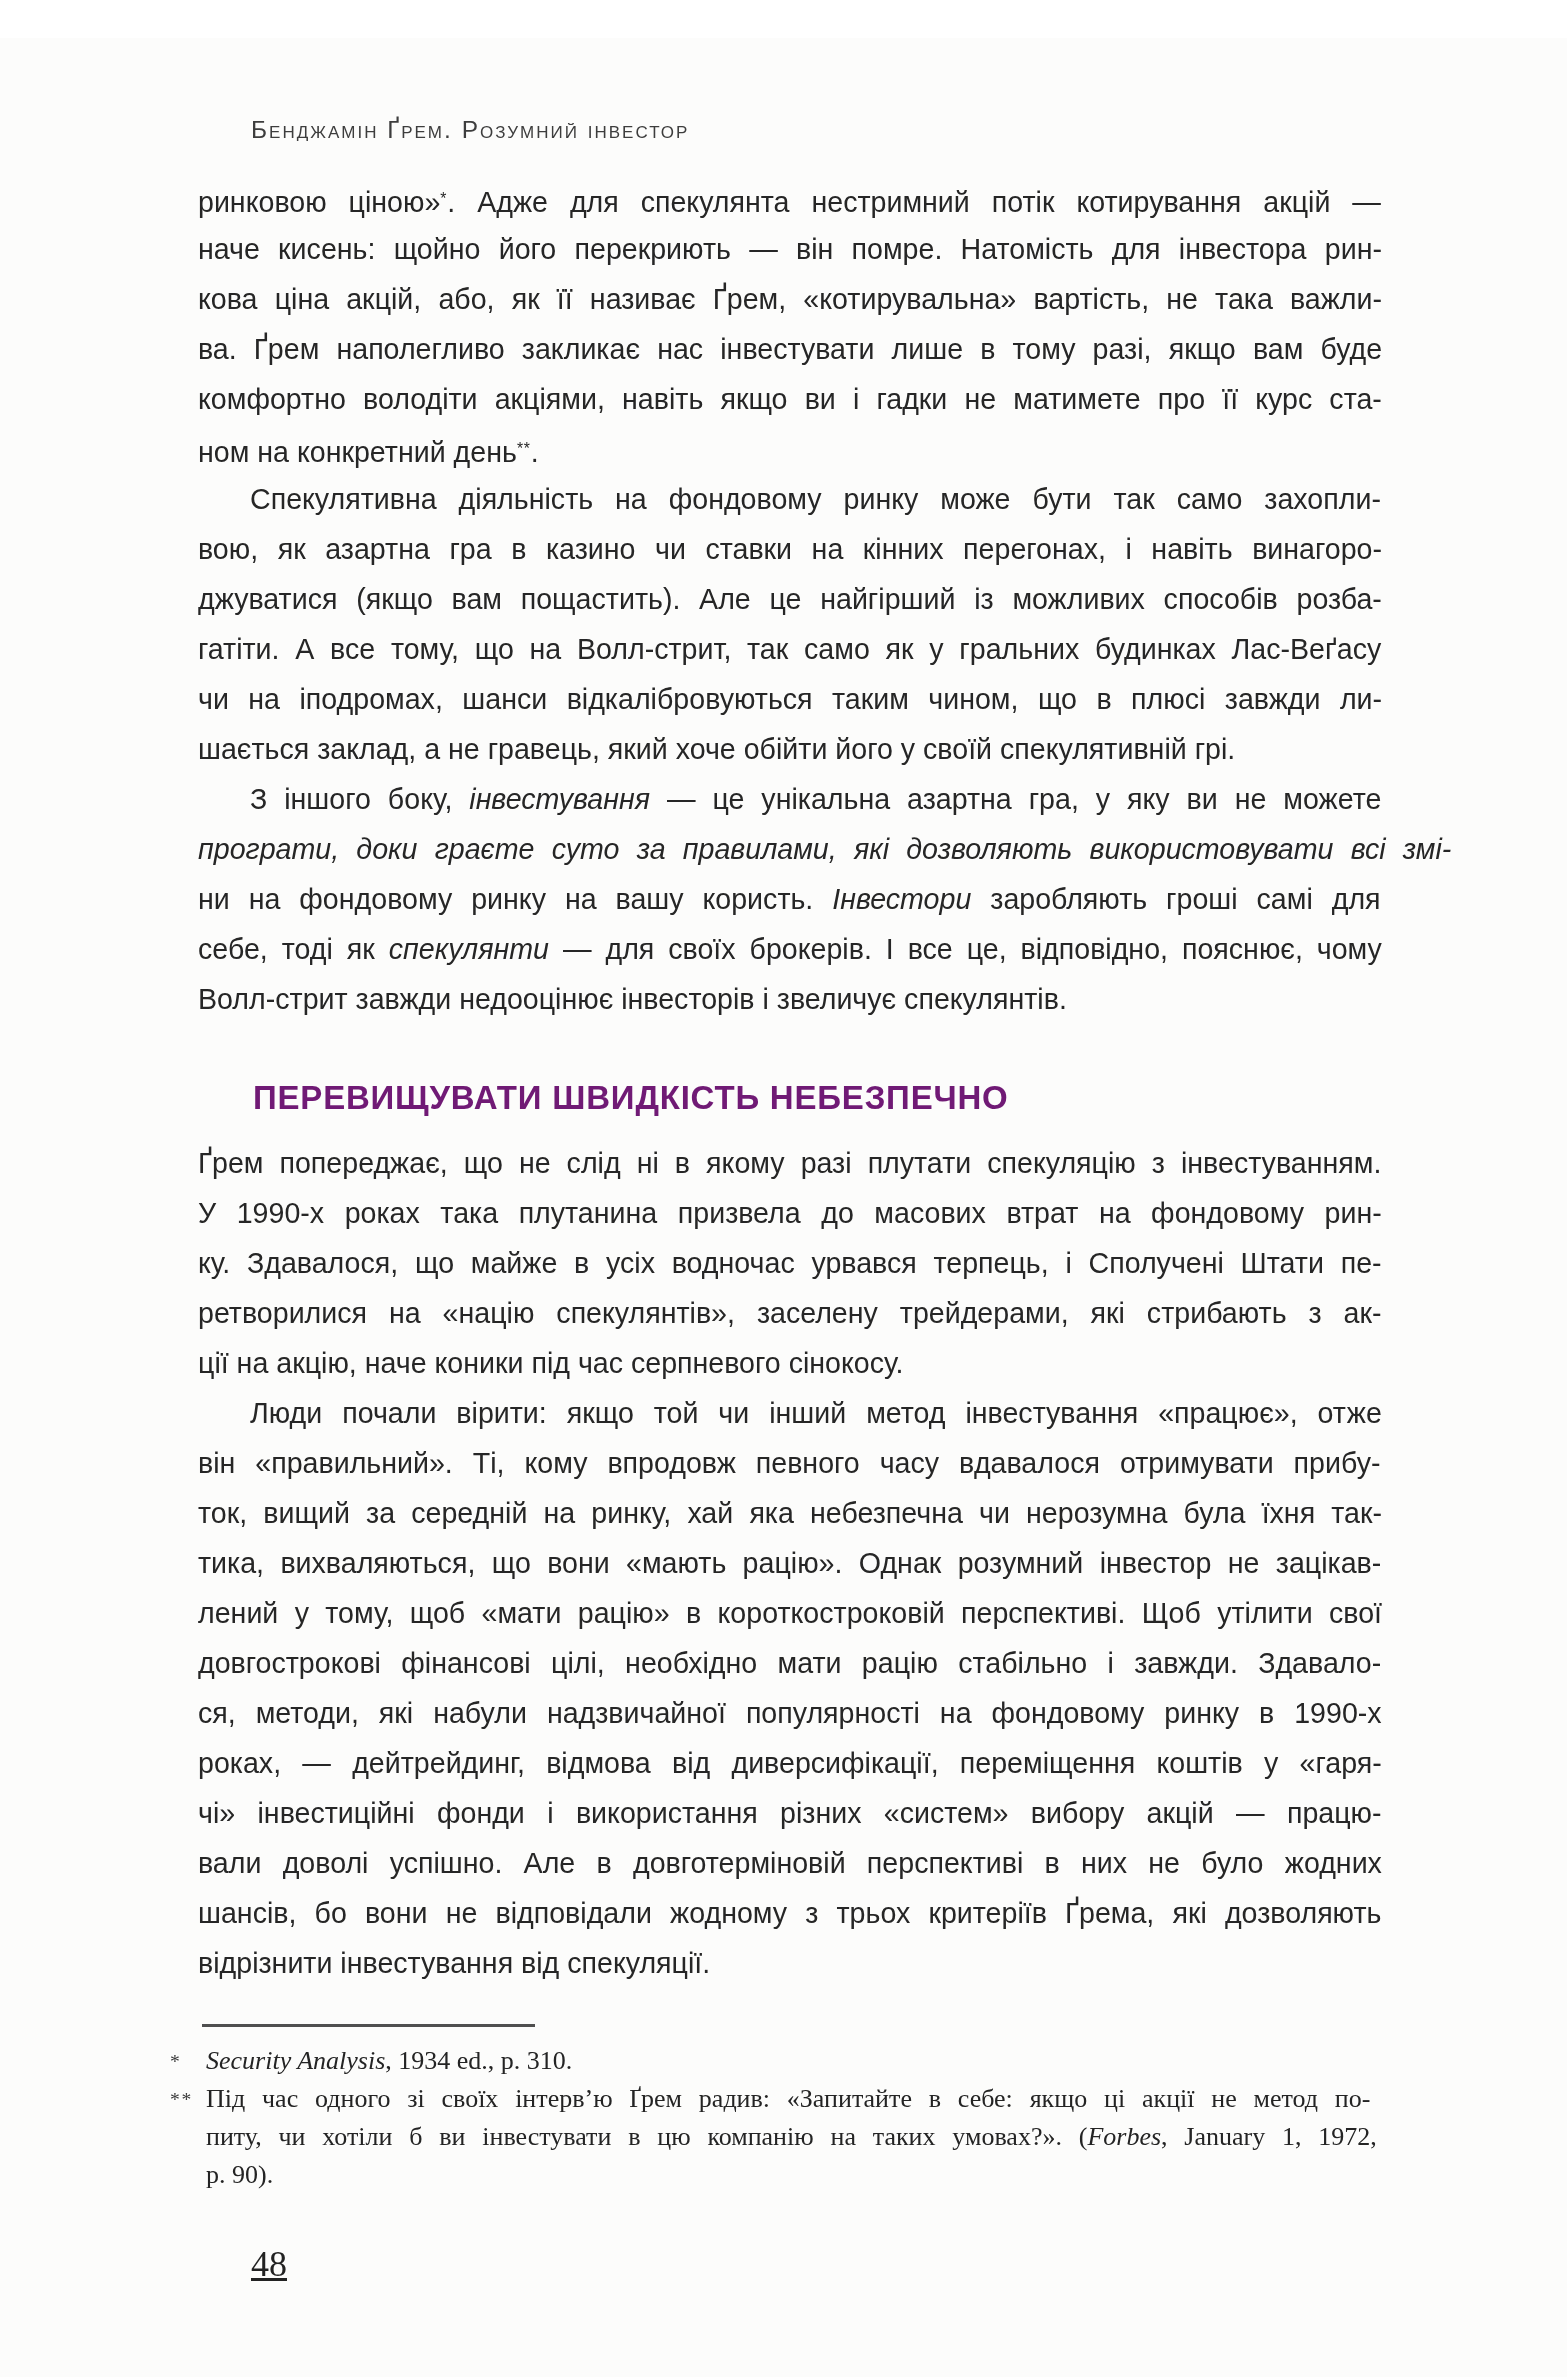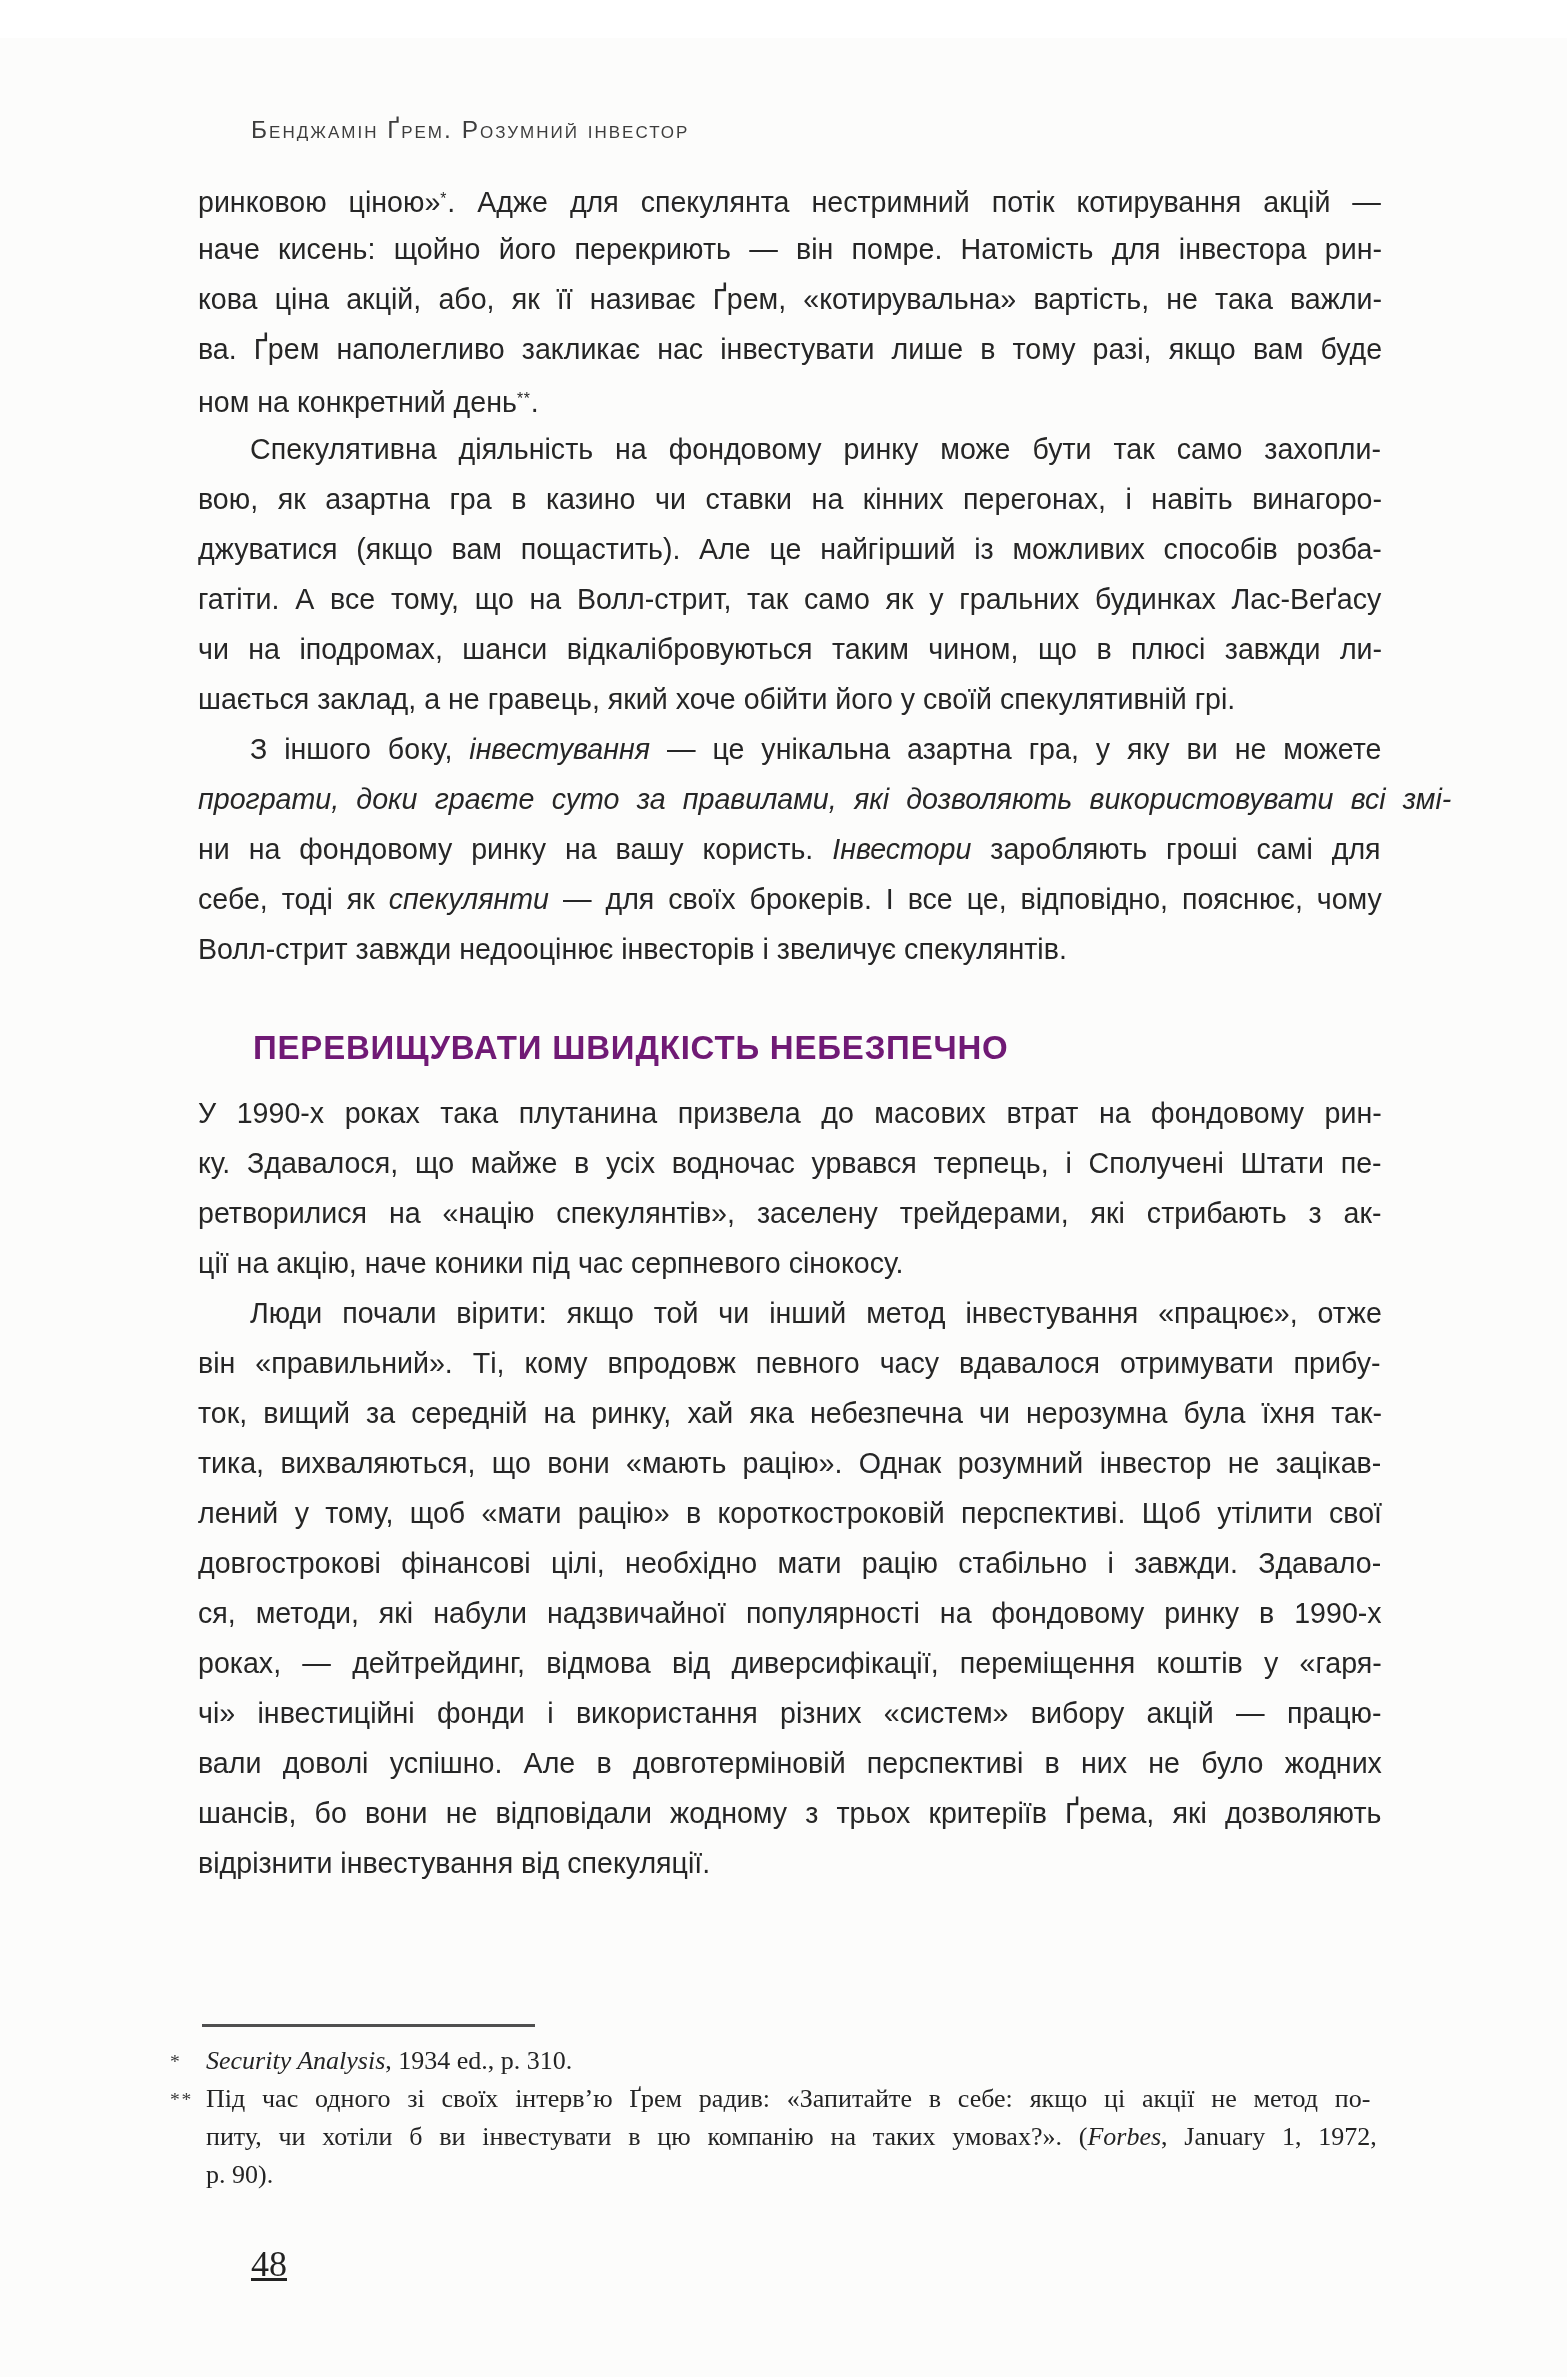--- a/index.html
+++ b/index.html
@@ -69,39 +69,41 @@
 <div class="page">
 
   <div class="running-header">Бенджамін Ґрем. Розумний інвестор</div>
 
   <div class="text-block" id="text-block">
       <div class="para">
         <div class="line"><span class="measure" style="word-spacing: 14px;"><span>ринковою ціною»</span><span class="sup">*</span><span>. Адже для спекулянта нестримний потік котирування акцій —</span></span></div>
         <div class="line"><span class="measure" style="word-spacing: 10.3px;"><span>наче кисень: щойно його перекриють — він помре. Натомість для інвестора рин-</span></span></div>
         <div class="line"><span class="measure" style="word-spacing: 9.2px;"><span>кова ціна акцій, або, як її називає Ґрем, «котирувальна» вартість, не така важли-</span></span></div>
         <div class="line"><span class="measure" style="word-spacing: 9.2px;"><span>ва. Ґрем наполегливо закликає нас інвестувати лише в тому разі, якщо вам буде</span></span></div>
+        <div class="line"><span class="measure" style="word-spacing: 9.2px;"><span>комфортно володіти акціями, навіть якщо ви і гадки не матимете про її курс ста-</span></span></div>
         <div class="line"><span class="measure"><span>ном на конкретний день</span><span class="sup">**</span><span>.</span></span></div>
       </div>
       <div class="para">
         <div class="line"><span class="measure" style="word-spacing: 14px;"><span class="ind"></span><span>Спекулятивна діяльність на фондовому ринку може бути так само захопли-</span></span></div>
         <div class="line"><span class="measure" style="word-spacing: 11.6px;"><span>вою, як азартна гра в казино чи ставки на кінних перегонах, і навіть винагоро-</span></span></div>
         <div class="line"><span class="measure" style="word-spacing: 10.8px;"><span>джуватися (якщо вам пощастить). Але це найгірший із можливих способів розба-</span></span></div>
         <div class="line"><span class="measure" style="word-spacing: 7.8px;"><span>гатіти. А все тому, що на Волл-стрит, так само як у гральних будинках Лас-Веґасу</span></span></div>
         <div class="line"><span class="measure" style="word-spacing: 11.5px;"><span>чи на іподромах, шанси відкалібровуються таким чином, що в плюсі завжди ли-</span></span></div>
         <div class="line"><span class="measure"><span>шається заклад, а не гравець, який хоче обійти його у своїй спекулятивній грі.</span></span></div>
       </div>
       <div class="para">
         <div class="line"><span class="measure" style="word-spacing: 9px;"><span class="ind"></span><span>З іншого боку, </span><span class="it">інвестування</span><span> — це унікальна азартна гра, у яку ви не можете</span></span></div>
         <div class="line"><span class="measure" style="word-spacing: 9.3px; font-style: italic;"><span>програти, доки граєте суто за правилами, які дозволяють використовувати всі змі-</span></span></div>
         <div class="line"><span class="measure" style="word-spacing: 11px;"><span>ни на фондовому ринку на вашу користь. </span><span class="it">Інвестори</span><span> заробляють гроші самі для</span></span></div>
         <div class="line"><span class="measure" style="word-spacing: 6px;"><span>себе, тоді як </span><span class="it">спекулянти</span><span> — для своїх брокерів. І все це, відповідно, пояснює, чому</span></span></div>
         <div class="line"><span class="measure"><span>Волл-стрит завжди недооцінює інвесторів і звеличує спекулянтів.</span></span></div>
       </div>
       <div class="section-heading">ПЕРЕВИЩУВАТИ ШВИДКІСТЬ НЕБЕЗПЕЧНО</div>
       <div class="para">
+        <div class="line"><span class="measure" style="word-spacing: 8.1px;"><span>Ґрем попереджає, що не слід ні в якому разі плутати спекуляцію з інвестуванням.</span></span></div>
         <div class="line"><span class="measure" style="word-spacing: 12.6px;"><span>У 1990-х роках така плутанина призвела до масових втрат на фондовому рин-</span></span></div>
         <div class="line"><span class="measure" style="word-spacing: 8.8px;"><span>ку. Здавалося, що майже в усіх водночас урвався терпець, і Сполучені Штати пе-</span></span></div>
         <div class="line"><span class="measure" style="word-spacing: 14px;"><span>ретворилися на «націю спекулянтів», заселену трейдерами, які стрибають з ак-</span></span></div>
         <div class="line"><span class="measure"><span>ції на акцію, наче коники під час серпневого сінокосу.</span></span></div>
       </div>
       <div class="para">
         <div class="line"><span class="measure" style="word-spacing: 12px;"><span class="ind"></span><span>Люди почали вірити: якщо той чи інший метод інвестування «працює», отже</span></span></div>
         <div class="line"><span class="measure" style="word-spacing: 12px;"><span>він «правильний». Ті, кому впродовж певного часу вдавалося отримувати прибу-</span></span></div>
         <div class="line"><span class="measure" style="word-spacing: 8.2px;"><span>ток, вищий за середній на ринку, хай яка небезпечна чи нерозумна була їхня так-</span></span></div>
         <div class="line"><span class="measure" style="word-spacing: 8.4px;"><span>тика, вихваляються, що вони «мають рацію». Однак розумний інвестор не зацікав-</span></span></div>

